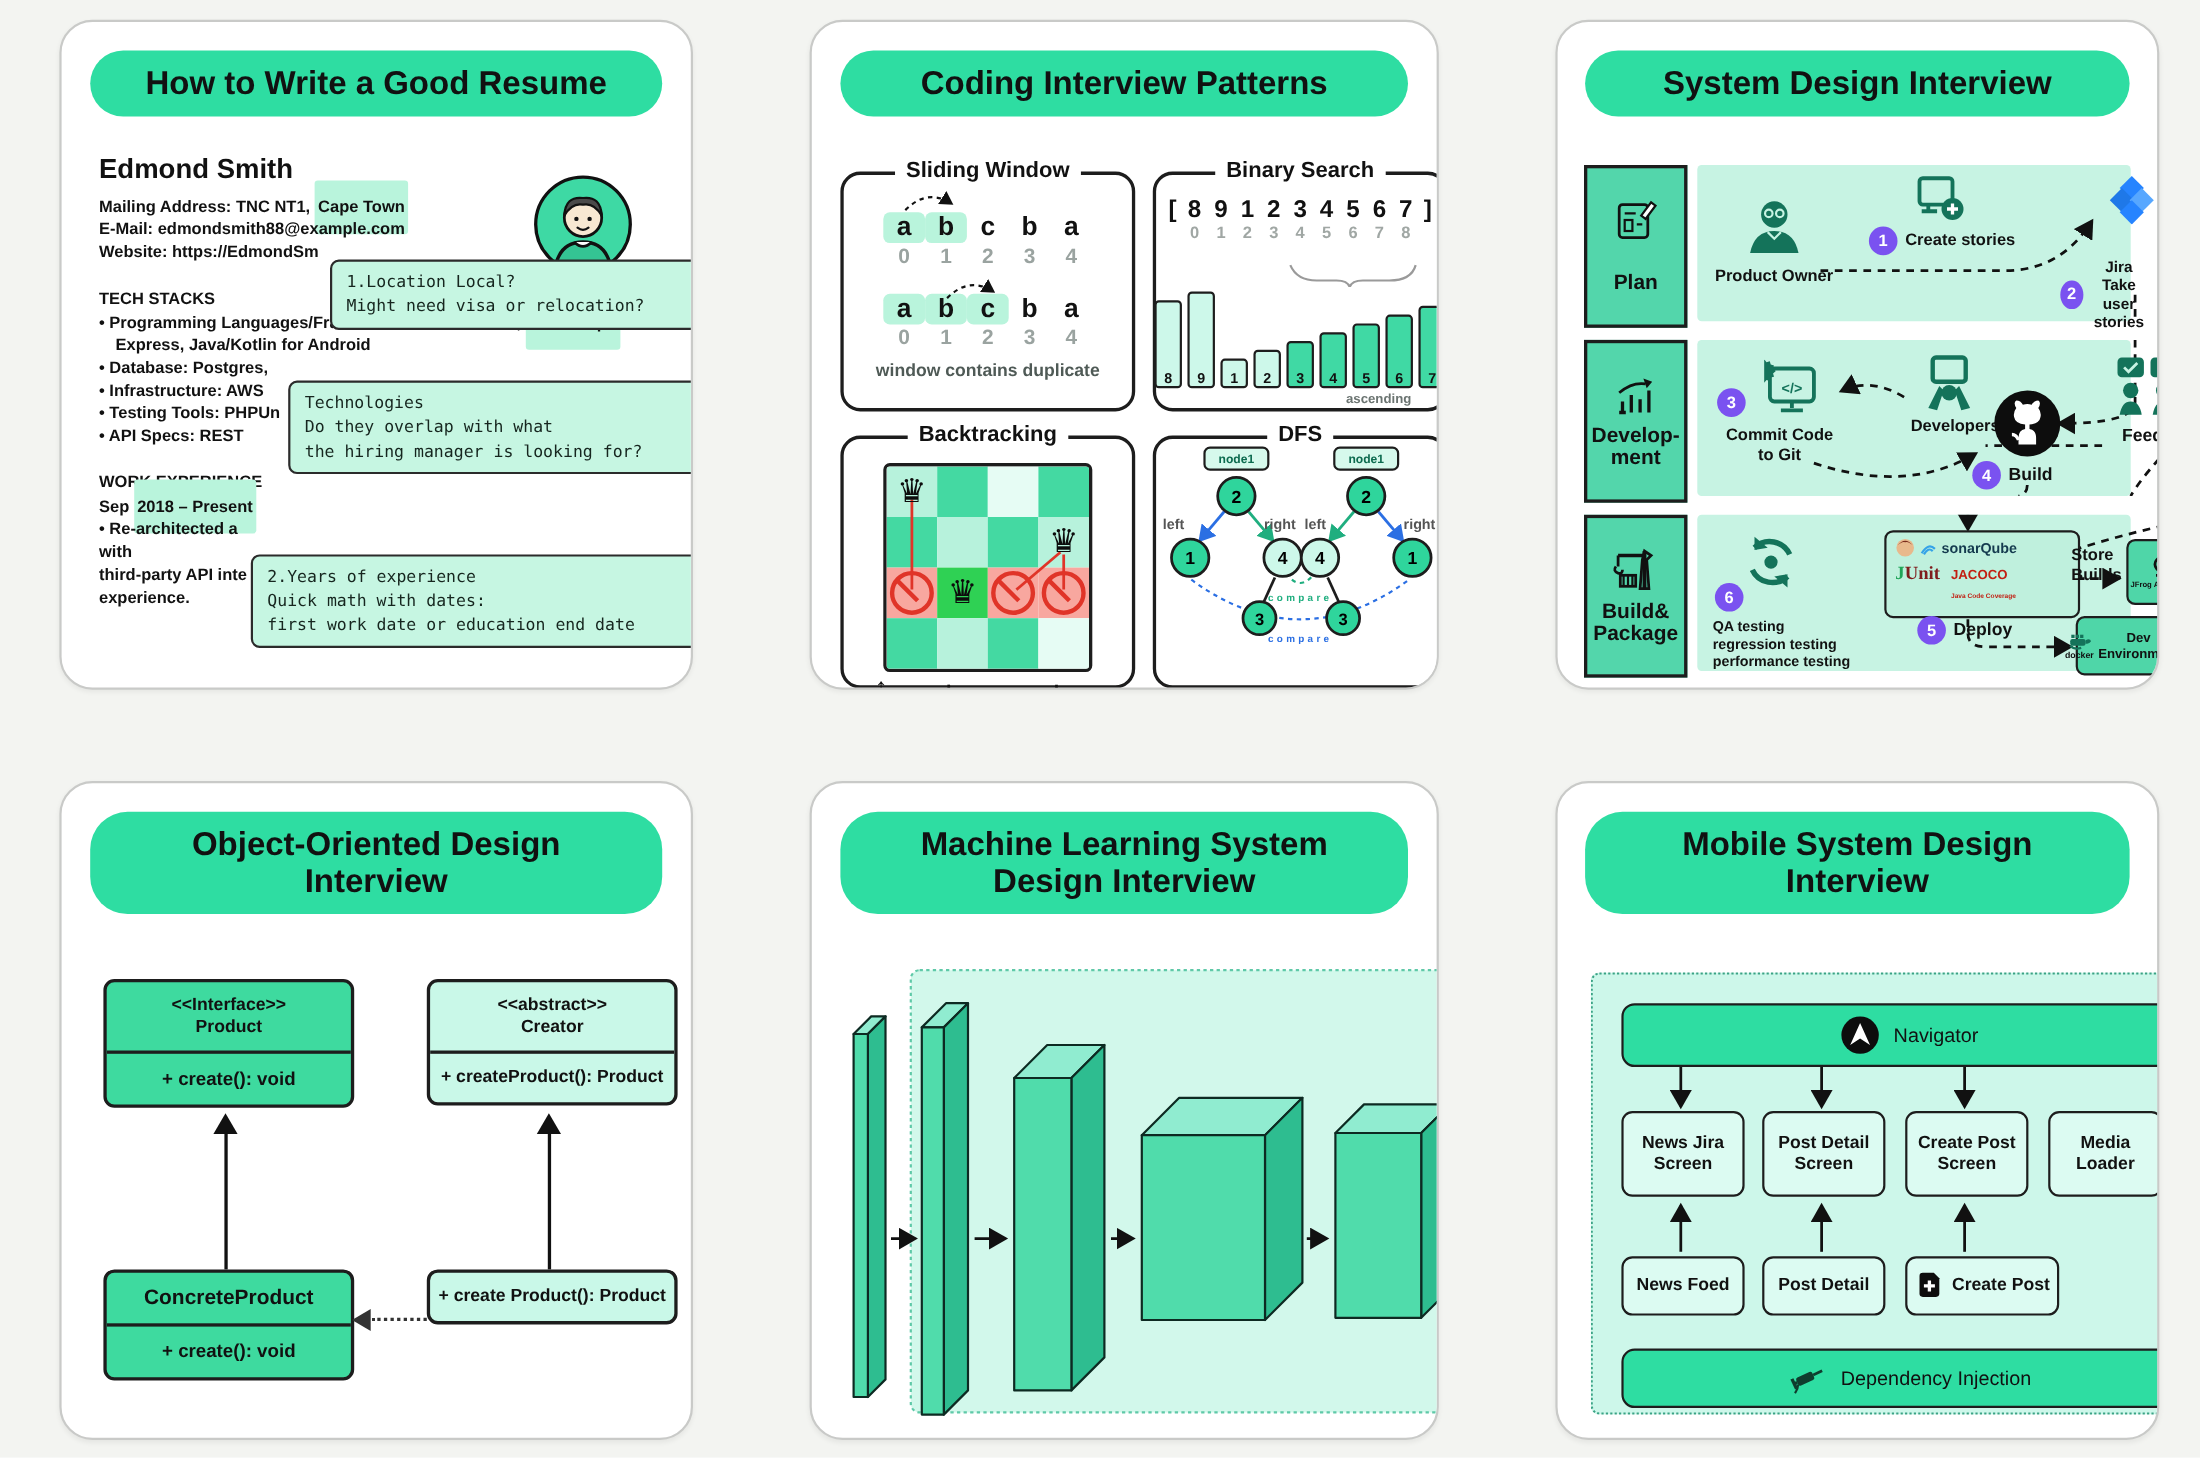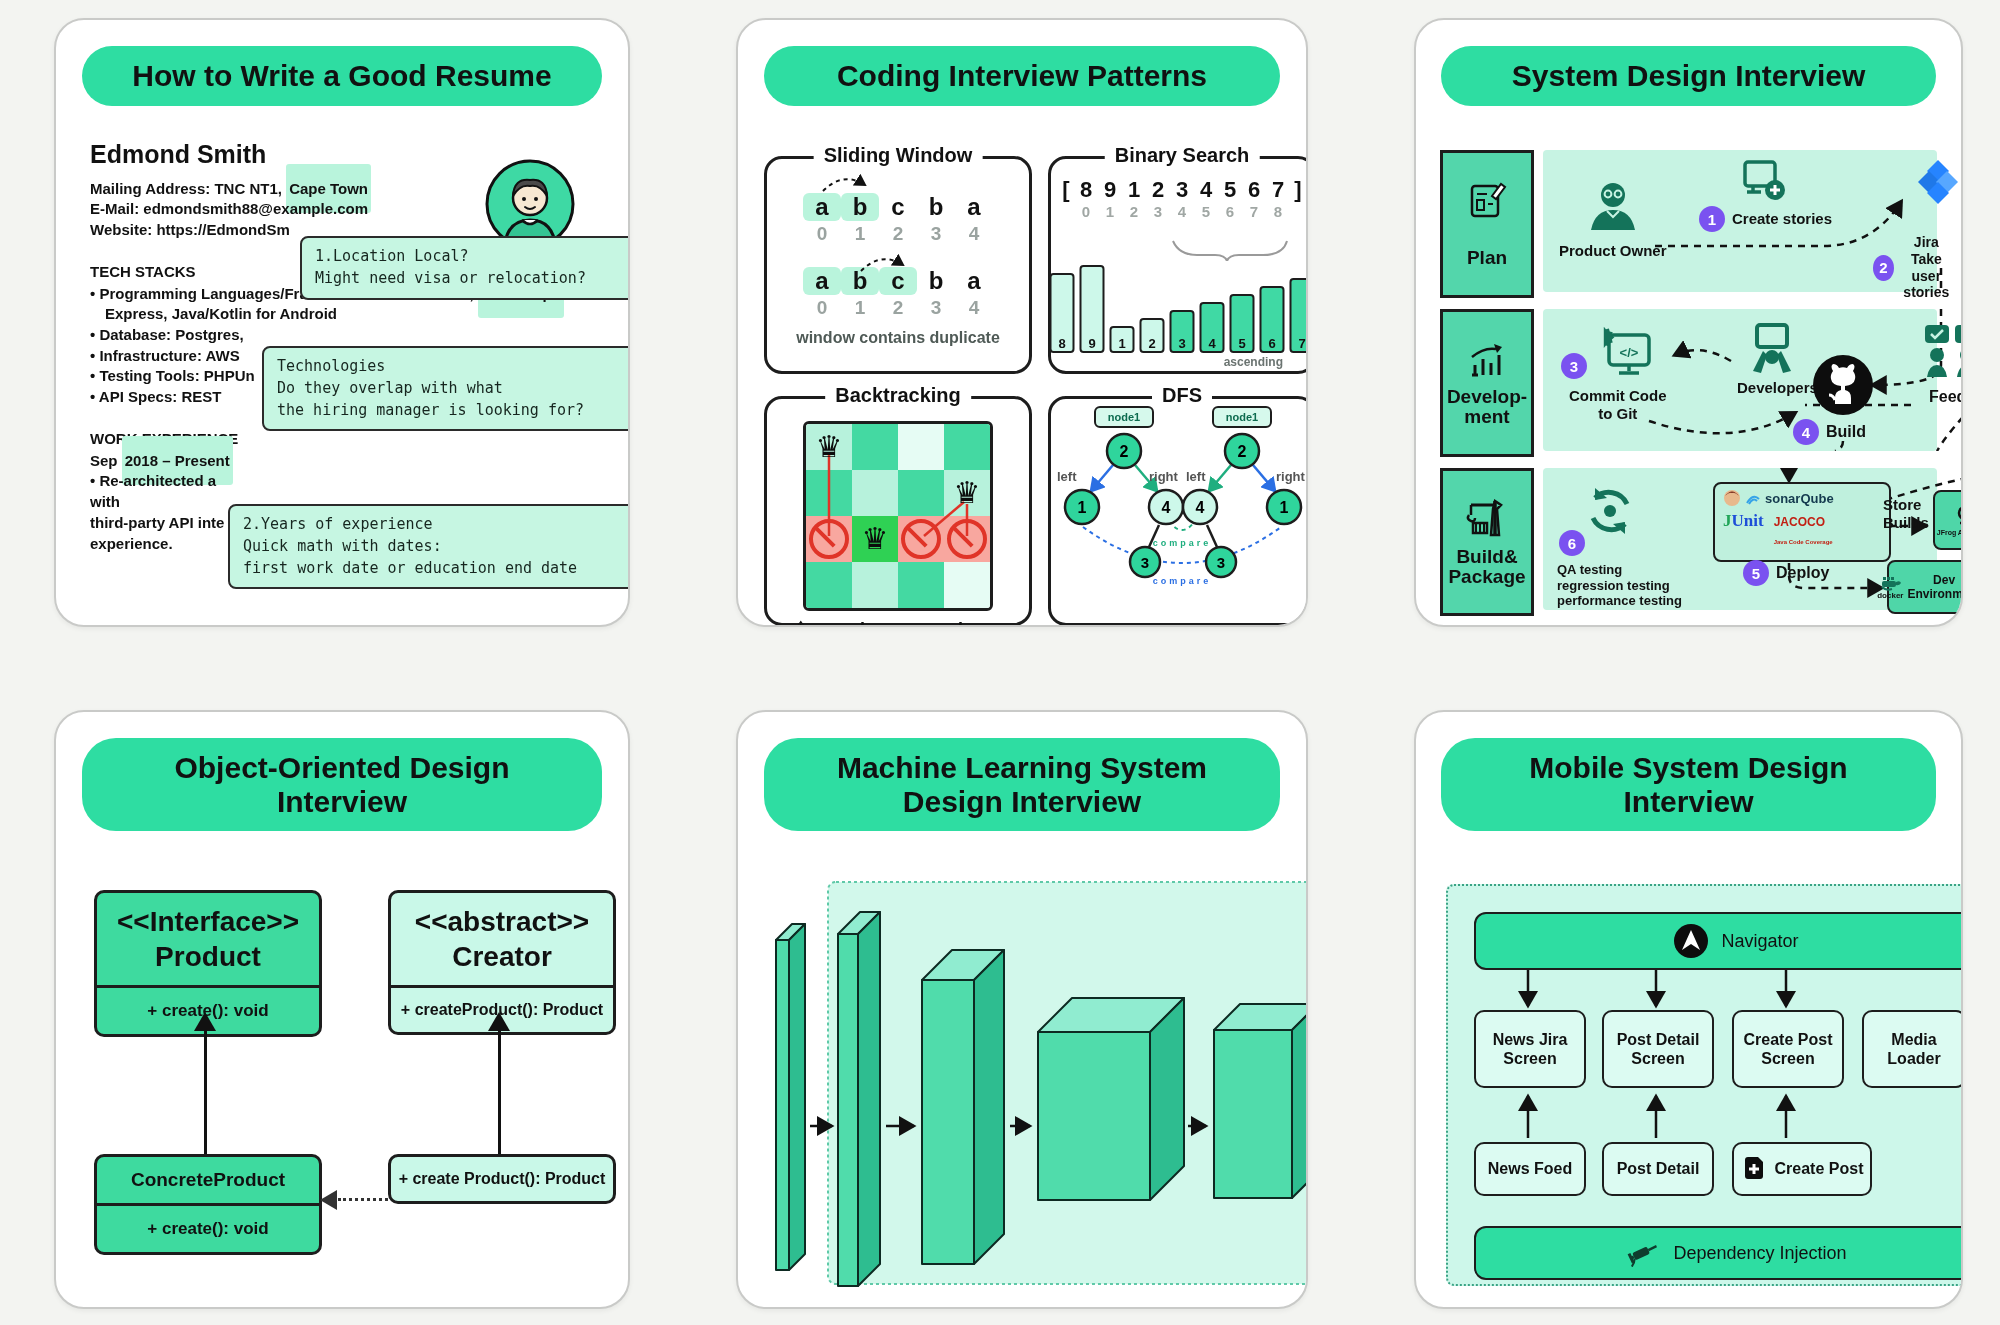--- a/index.html
+++ b/index.html
@@ -60,29 +60,29 @@
   .sd-left{width:88px;background:#53d6ab;border:3px solid #1d1d1d;margin-right:9px;display:flex;flex-direction:column;align-items:center;justify-content:center;gap:8px;font-weight:800;font-size:19px;text-align:center;line-height:1.05;}
   .sd-panel{position:relative;flex:1;background:#c7f3e3;border-radius:4px;height:142px;}
   .badge{width:26px;height:26px;border-radius:50%;background:#7a52f0;color:#fff;font-weight:800;font-size:15px;display:flex;align-items:center;justify-content:center;}
   .sd-lbl{font-weight:800;font-size:14px;line-height:1.2;}
   .sd-abs{position:absolute;}
   .sd-flex{display:flex;align-items:center;gap:7px;}
   .sd-sonar{position:absolute;left:170px;top:14px;width:158px;height:66px;background:#bff0dd;border:2px solid #1d1d1d;border-radius:8px;padding:5px 8px;}
   .sq-r1{display:flex;align-items:center;gap:4px;font-weight:800;font-size:13px;color:#143a4e;}
   .sq-r2{display:flex;align-items:baseline;gap:10px;margin-top:4px;}
   .junit-j{color:#21a558;font-weight:800;font-size:17px;font-family:"Liberation Serif",serif;}
-  .junit-u{color:#1d4ed8;font-weight:800;font-size:17px;font-family:"Liberation Serif",serif;}
+  .junit-u{color:#7f1d1d;font-weight:800;font-size:17px;font-family:"Liberation Serif",serif;}
   .jacoco{color:#c21f12;font-weight:800;font-size:12px;line-height:1;}
   .jacoco-sub{color:#c21f12;font-size:6px;font-weight:700;}
   .sd-gbox{position:absolute;background:#4fd6a8;border:2px solid #1d1d1d;border-radius:8px;display:flex;align-items:center;justify-content:center;}
   .sd-connect{position:absolute;inset:0;pointer-events:none;}
 
   
   .uml{position:absolute;border:3px solid #1d1d1d;border-radius:10px;width:222px;overflow:hidden;}
-  .uml-head{font-weight:800;font-size:28px;text-align:center;padding:11px 4px;border-bottom:3px solid #1d1d1d;white-space:pre-line;line-height:1.25;}
+  .uml-head{font-weight:800;font-size:16px;text-align:center;padding:11px 4px;border-bottom:3px solid #1d1d1d;white-space:pre-line;line-height:1.25;}
   .uml-body{font-weight:700;font-size:17px;text-align:center;padding:13px 4px;}
   .uml-green{background:#3eda9f;} .uml-mint{background:#c9f8e8;}
   .oo-vline{position:absolute;width:3px;background:#111;}
   .oo-tri-up{position:absolute;width:0;height:0;border-left:11px solid transparent;border-right:11px solid transparent;border-bottom:19px solid #111;}
   .oo-dot{position:absolute;border-top:3px dotted #333;}
   .oo-tri-left{position:absolute;width:0;height:0;border-top:10px solid transparent;border-bottom:10px solid transparent;border-right:17px solid #333;}
 
   
   .mb-panel{position:absolute;left:30px;top:172px;width:540px;height:398px;background:#cdf7ea;border:2px dotted #3aa385;border-radius:8px;}
   .mb-bar{position:absolute;left:26px;width:488px;height:54px;background:#2edda2;border:2px solid #1d1d1d;border-radius:12px;display:flex;align-items:center;justify-content:center;gap:12px;font-weight:400;font-size:18px;padding-left:16px;}

